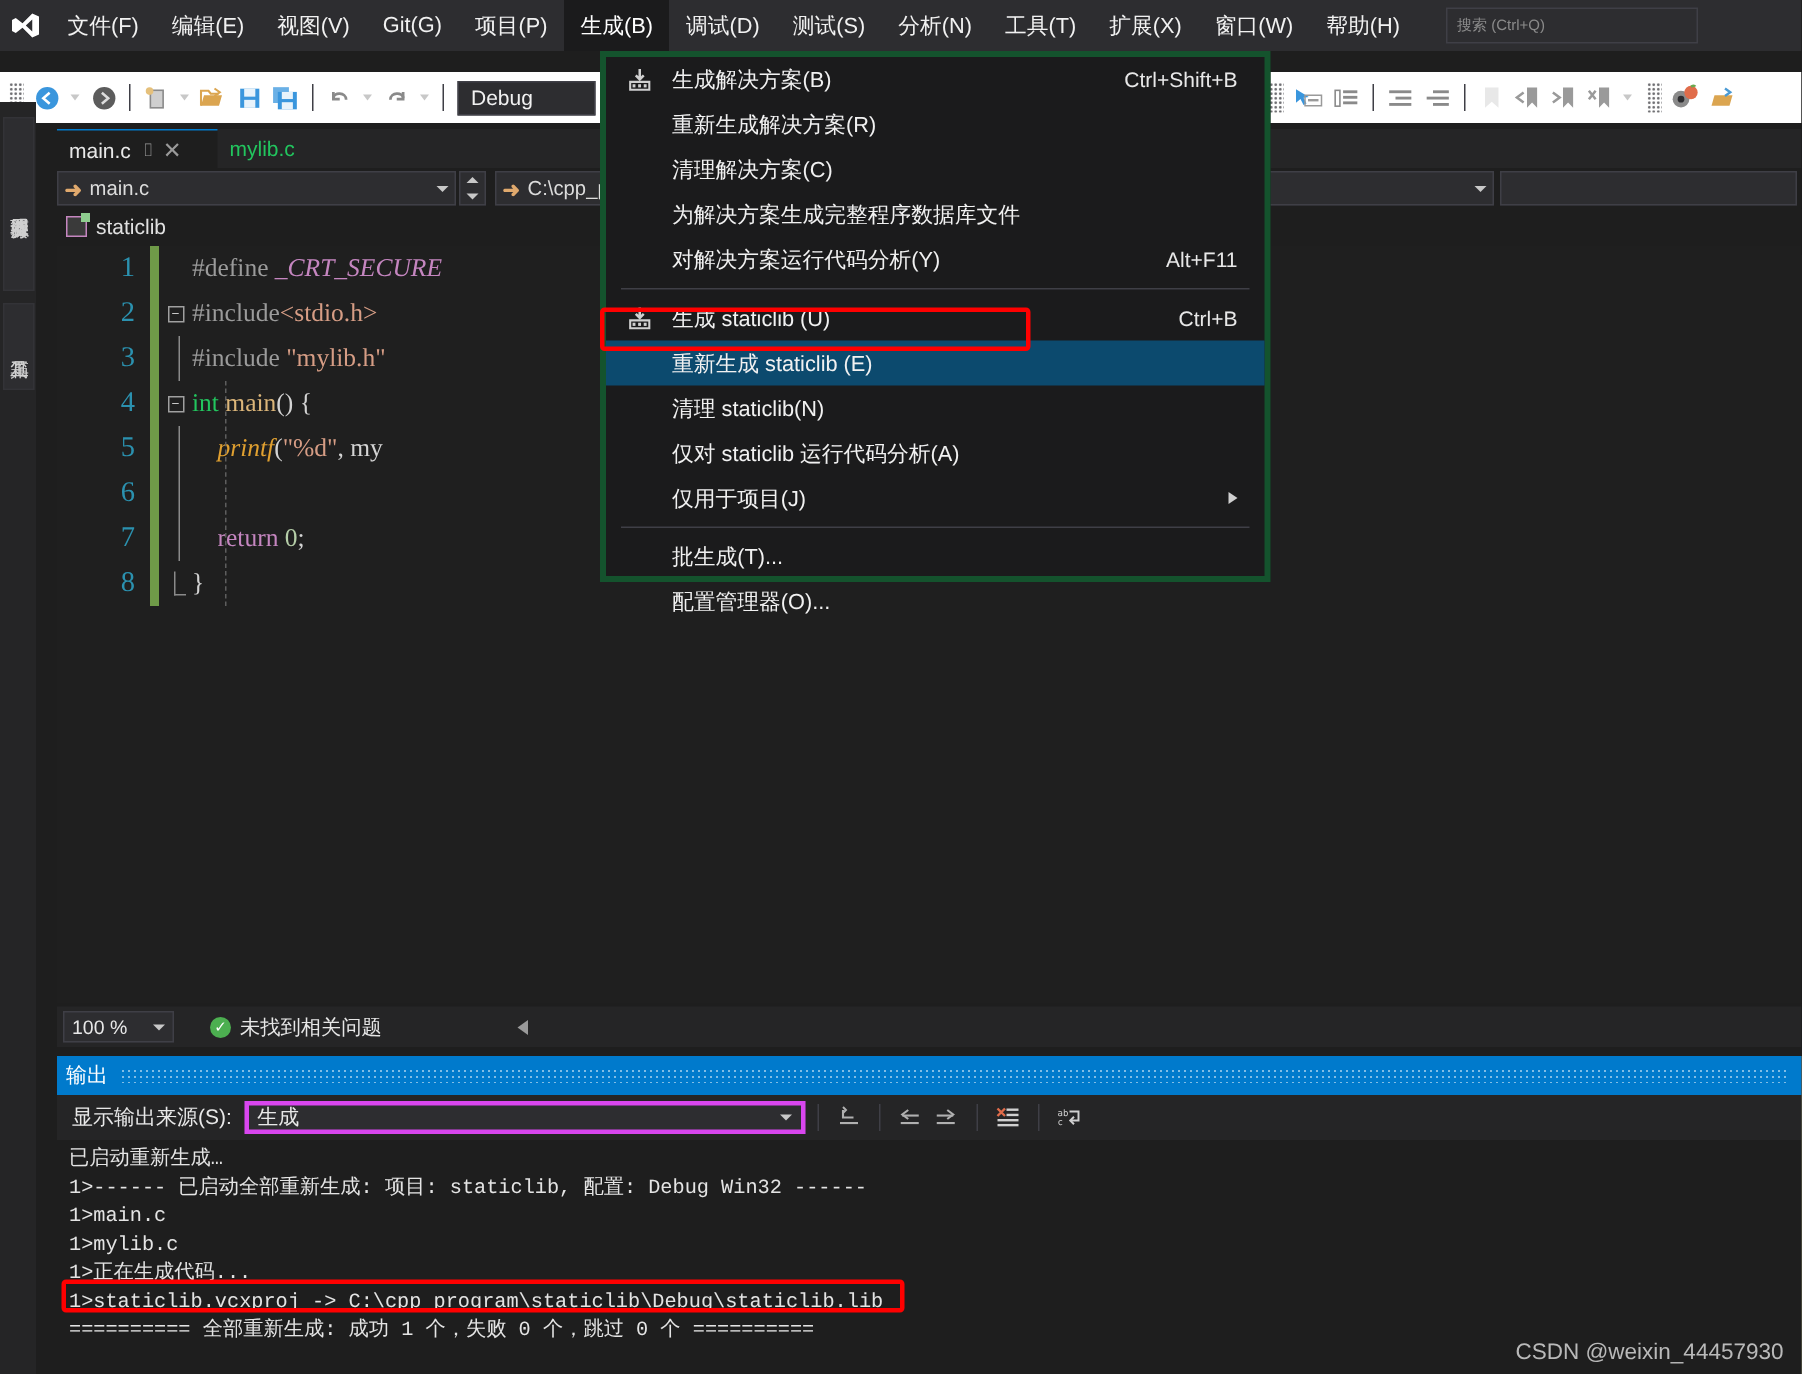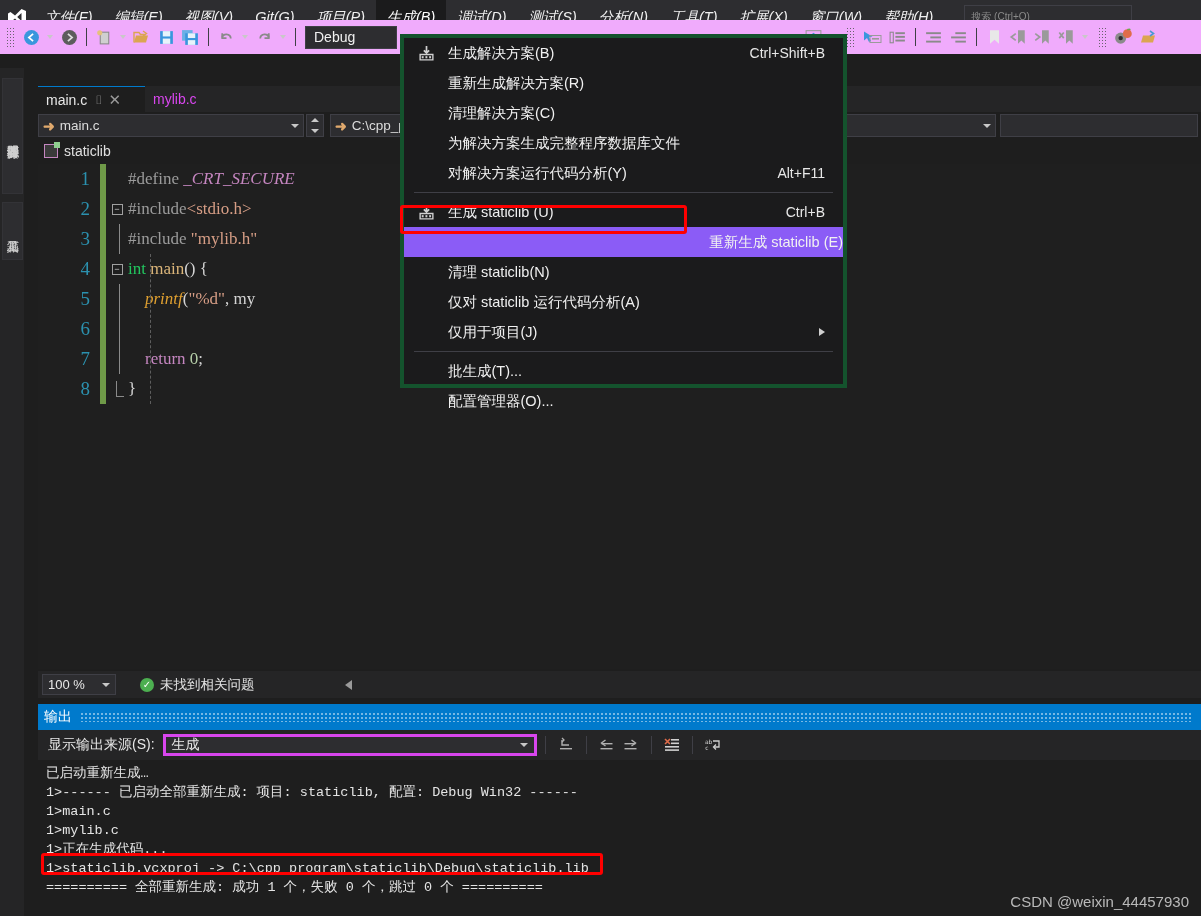--- a/index.html
+++ b/index.html
@@ -16,34 +16,34 @@
   .menubar {
     position: absolute; left: 0; top: 0; width: 1201px; height: 34px;
     background: #2d2d30; display: flex; align-items: center;
   }
   .vs-logo {
     width: 34px; height: 34px; display: flex; align-items: center; justify-content: center;
   }
   .vs-logo svg { display: block; }
   .menu-item {
     height: 34px; padding: 0 11px; display: flex; align-items: center;
-    color: #f1f1f1; font-size: 14.5px; white-space: nowrap; cursor: default; font-style: italic;
+    color: #f1f1f1; font-size: 14.5px; white-space: nowrap; cursor: default;
   }
   .menu-item.active { background: #1b1b1c; color: #ffffff; }
   .search-box {
     margin-left: 20px; width: 168px; height: 24px;
     border: 1px solid #3f3f46; background: #2d2d30;
     display: flex; align-items: center; padding: 0 6px;
     color: #8a8a8a; font-size: 10px;
   }
 
   
   .toolbar {
-    position: absolute; left: 0; top: 20px; width: 1201px; height: 34px;
-    background: #f0abfc; display: flex; align-items: center;
+    position: absolute; left: 0; top: 48px; width: 1201px; height: 34px;
+    background: #ffffff; display: flex; align-items: center;
   }
   .grip { width: 10px; height: 20px; margin: 0 3px 0 6px;
     background-image: radial-gradient(#5a5a5e 0.8px, transparent 0.9px);
     background-size: 3px 3px; opacity:.9; }
   .tb-btn {
     height: 26px; min-width: 24px; display: flex; align-items: center; justify-content: center;
     padding: 0 3px; color: #c8c8c8;
   }
   .tb-sep { width: 1px; height: 18px; background: #3f3f46; margin: 0 5px; }
   .caret-dn { width: 0; height: 0; border-left: 3.5px solid transparent;
@@ -69,21 +69,21 @@
   #rail-toolbox { top: 134px; height: 58px; }
 
   
   .editor-shell {
     position: absolute; left: 38px; top: 86px; width: 1163px; height: 583px;
     background: #1e1e1e;
   }
   .tabstrip { position:absolute; left:0; top:0; width:1163px; height:26px; background:#252526; }
   .tab {
     position: absolute; top: 0; height: 26px; display: flex; align-items: center;
-    padding: 0 8px; font-size: 14px; color: #d946ef;
+    padding: 0 8px; font-size: 14px; color: #22c55e;
   }
   .tab.selected { background: #1e1e1e; color: #e8e8e8; border-top: 1px solid #007acc;}
   .tab .pin { color:#9a9a9a; font-size: 12px; margin-left: 8px; }
   .tab .close { color:#9a9a9a; font-size: 15px; margin-left: 6px; }
 
   .navbar-row {
     position: absolute; left: 0; top: 26px; width: 1163px; height: 27px; background: #1e1e1e;
   }
   .nav-combo {
     position:absolute; top:2px; height:23px; border:1px solid #3f3f46; background:#2d2d30;
@@ -205,21 +205,21 @@
   .dd-item {
     height: 30px; display:flex; align-items:center; color:#f1f1f1; font-size:14.5px;
     padding-left: 0; position: relative;
   }
   .dd-icon-slot { width:44px; display:flex; align-items:center; justify-content:center; }
   .dd-label { flex: 0 0 auto; }
   .dd-shortcut { position:absolute; right:18px; color:#e8e8e8; font-size:14px; }
   .dd-sub-arrow { position:absolute; right:18px; width:0;height:0;
     border-top:4.5px solid transparent;border-bottom:4.5px solid transparent;border-left:6px solid #d0d0d0;}
   .dd-sep { height:1px; background:#3f3f46; margin:4px 10px; }
-  .dd-item.highlight { background:#8b5cf6;justify-content:flex-end; }
+  .dd-item.highlight { background:#0c4a6e; }
 
   .red-rect {
     position:absolute; border:3px solid #ff0000; border-radius:3px; pointer-events:none; z-index:60;
   }
 
   .watermark {
     position:absolute; right:12px; bottom:6px; color:#b9b9b9; font-size:15px;
   }
 </style>
 </head>

